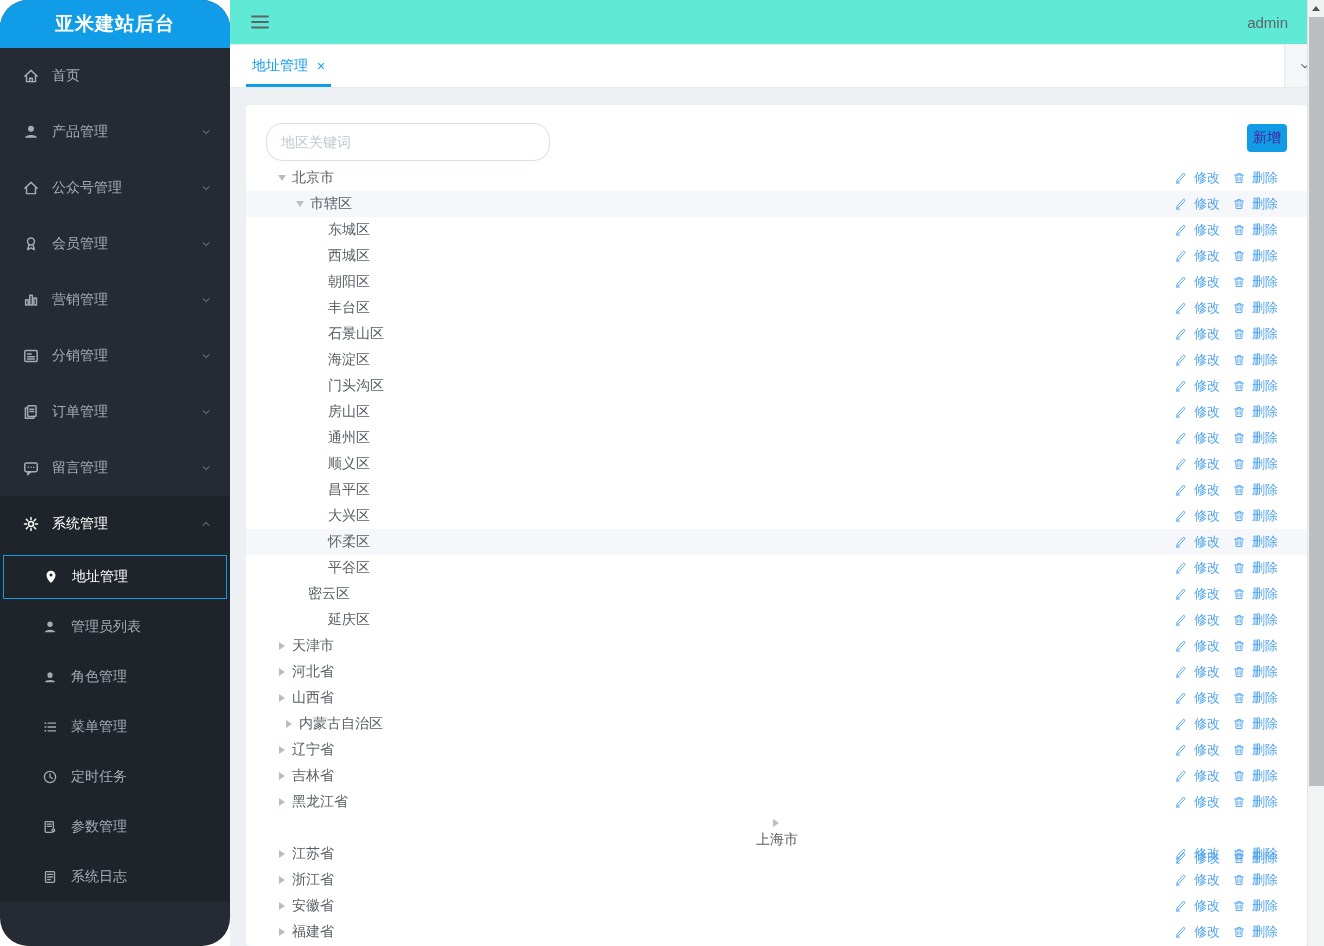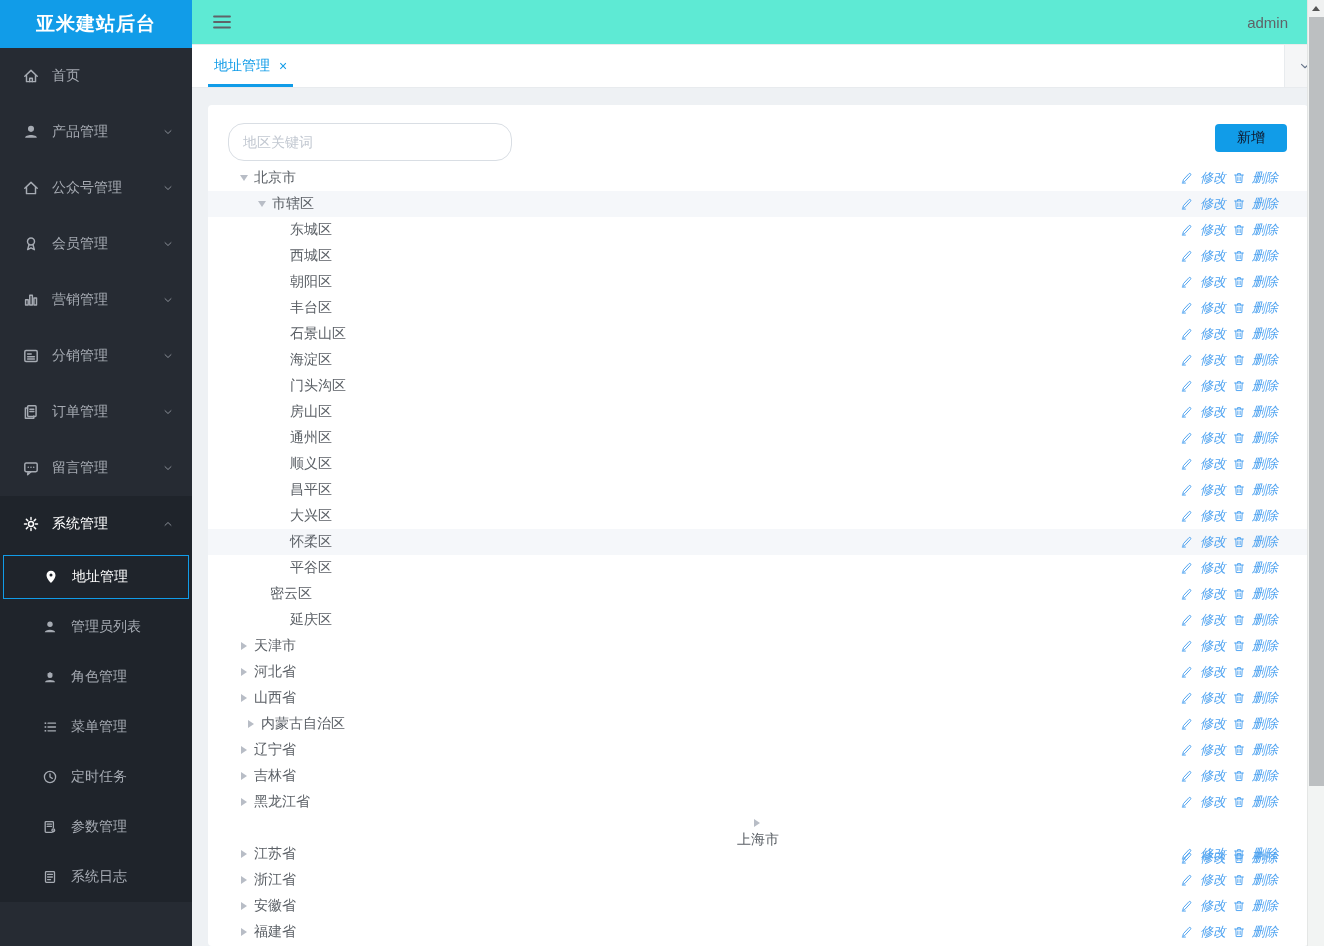--- a/index.html
+++ b/index.html
@@ -5,21 +5,21 @@
   :root{
     --accent:#119CE8; --link:#4DA2F0; --sb-bg:#262B33; --sb-sub:#1F242B;
     --sb-text:#A6ABB3; --content-bg:#EEF1F4; --hl:#F5F7FA; --tree-text:#5B6066;
   }
   *{box-sizing:border-box;margin:0;padding:0;font-family:"Liberation Sans","DejaVu Sans",sans-serif;}
   html,body{width:1324px;height:946px;overflow:hidden;background:#fff;}
   .app{position:relative;width:1324px;height:946px;display:flex;}
   svg{display:block;fill:none;stroke:currentColor;stroke-width:1.3;stroke-linecap:round;stroke-linejoin:round;}
 
   
-  .sidebar{width:192px;height:100%;background:var(--sb-bg);flex:none;overflow:hidden;}
+  .sidebar{width:230px;height:100%;background:var(--sb-bg);flex:none;overflow:hidden;border-radius:28px;}
   .logo{height:48px;background:var(--accent);color:#fff;font-size:19px;font-weight:bold;
         display:flex;align-items:center;justify-content:center;letter-spacing:1px;}
   .mi{height:56px;display:flex;align-items:center;padding:0 18px 0 22px;color:var(--sb-text);
       font-size:14px;cursor:pointer;position:relative;}
   .mi .icon{width:18px;height:18px;margin-right:12px;flex:none;}
   .mi .icon svg{width:18px;height:18px;}
   .mi .chev{margin-left:auto;width:12px;height:12px;color:#8a8f97;}
   .mi .chev svg{width:12px;height:12px;}
   .mi.parent-active{color:#fff;}
   .mgroup{background:var(--sb-sub);}
@@ -47,35 +47,35 @@
              display:flex;align-items:center;justify-content:center;color:#67758a;cursor:pointer;}
   .tab-arrow svg{width:14px;height:14px;}
 
   .content{flex:1;background:var(--content-bg);padding:17px 16px 0 16px;overflow:hidden;}
   .card{background:#fff;border-radius:4px;height:100%;padding-top:18px;}
 
   .toolbar{display:flex;align-items:flex-start;padding:0 21px 0 20px;margin-bottom:2px;}
   .search{width:284px;height:38px;border:1px solid #d9dee4;border-radius:16px;padding:0 14px;
           font-size:14px;color:#444;outline:none;background:#fff;}
   .search::placeholder{color:#c2c8d1;}
-  .btn-add{margin-left:auto;width:72px;height:28px;margin-top:1px;background:var(--accent);color:#0f172a;
+  .btn-add{margin-left:auto;width:40px;height:28px;margin-top:1px;background:var(--accent);color:#4c1d95;
            border:none;border-radius:4px;font-size:14px;cursor:pointer;}
 
   
   .tree{margin-top:4px;}
   .trow{height:26px;display:flex;align-items:center;font-size:14px;color:var(--tree-text);
         padding-right:30px;cursor:pointer;}
   .trow.hl{background:var(--hl);}
   .caretbox{width:16px;height:16px;flex:none;display:flex;align-items:center;justify-content:center;}
   .caret-right{width:0;height:0;border-left:6px solid #b8bdc6;border-top:4px solid transparent;
                border-bottom:4px solid transparent;}
   .caret-down{width:0;height:0;border-top:6px solid #b8bdc6;border-left:4px solid transparent;
               border-right:4px solid transparent;}
   .tlabel{margin-left:2px;white-space:nowrap;}
-  .tactions{margin-left:auto;display:flex;align-items:center;gap:6px;font-style:italic;}
+  .tactions{margin-left:auto;display:flex;align-items:center;gap:12px;}
   .alink{display:flex;align-items:center;gap:6px;color:var(--link);font-size:13px;
          text-decoration:none;cursor:pointer;}
   .alink .aicon{width:14px;height:14px;}
   .alink .aicon svg{width:14px;height:14px;stroke-width:1.1;}
 
   
   .scrollbar{position:absolute;right:0;top:0;width:17px;height:946px;background:#f2f4f3;
              border-left:1px solid #e4e6e5;}
   .sb-up{height:17px;background:#f0f1f1;display:flex;align-items:center;justify-content:center;cursor:pointer;}
   .sb-up-tri{width:0;height:0;border-bottom:5px solid #555;border-left:4px solid transparent;

